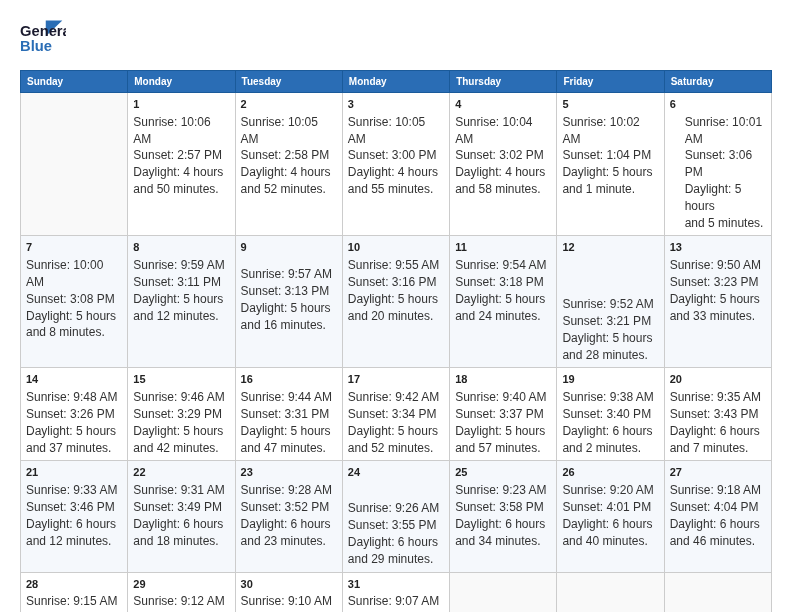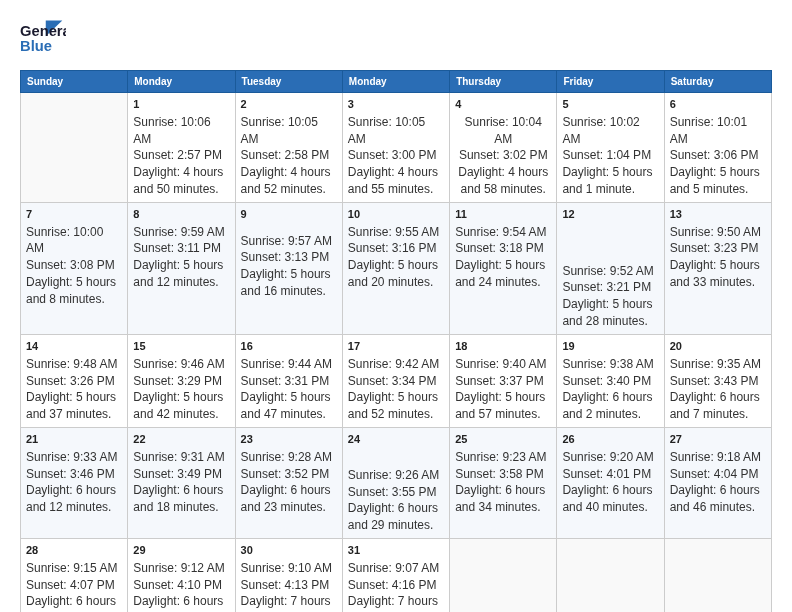--- a/index.html
+++ b/index.html
@@ -133,35 +133,35 @@
           </td>
           <td>
             <span class="day-num">3</span>
             <div class="day-info" style="white-space: pre-line;">Sunrise: 10:05 AM
 Sunset: 3:00 PM
 Daylight: 4 hours
 and 55 minutes.</div>
           </td>
           <td>
             <span class="day-num">4</span>
-            <div class="day-info" style="white-space: pre-line; text-align: center;">Sunrise: 10:04 AM
+            <div class="day-info" style="white-space: pre-line;">Sunrise: 10:04 AM
 Sunset: 3:02 PM
 Daylight: 4 hours
 and 58 minutes.</div>
           </td>
           <td>
             <span class="day-num">5</span>
             <div class="day-info" style="white-space: pre-line;">Sunrise: 10:02 AM
 Sunset: 1:04 PM
 Daylight: 5 hours
 and 1 minute.</div>
           </td>
           <td>
             <span class="day-num">6</span>
-            <div class="day-info" style="white-space: pre-line;">Sunrise: 10:01 AM
+            <div class="day-info" style="white-space: pre-line; margin-left: 15px;">Sunrise: 10:01 AM
 Sunset: 3:06 PM
 Daylight: 5 hours
 and 5 minutes.</div>
           </td>
         </tr>
         <tr>
           <td>
             <span class="day-num">7</span>
             <div class="day-info" style="white-space: pre-line;">Sunrise: 10:00 AM
 Sunset: 3:08 PM

